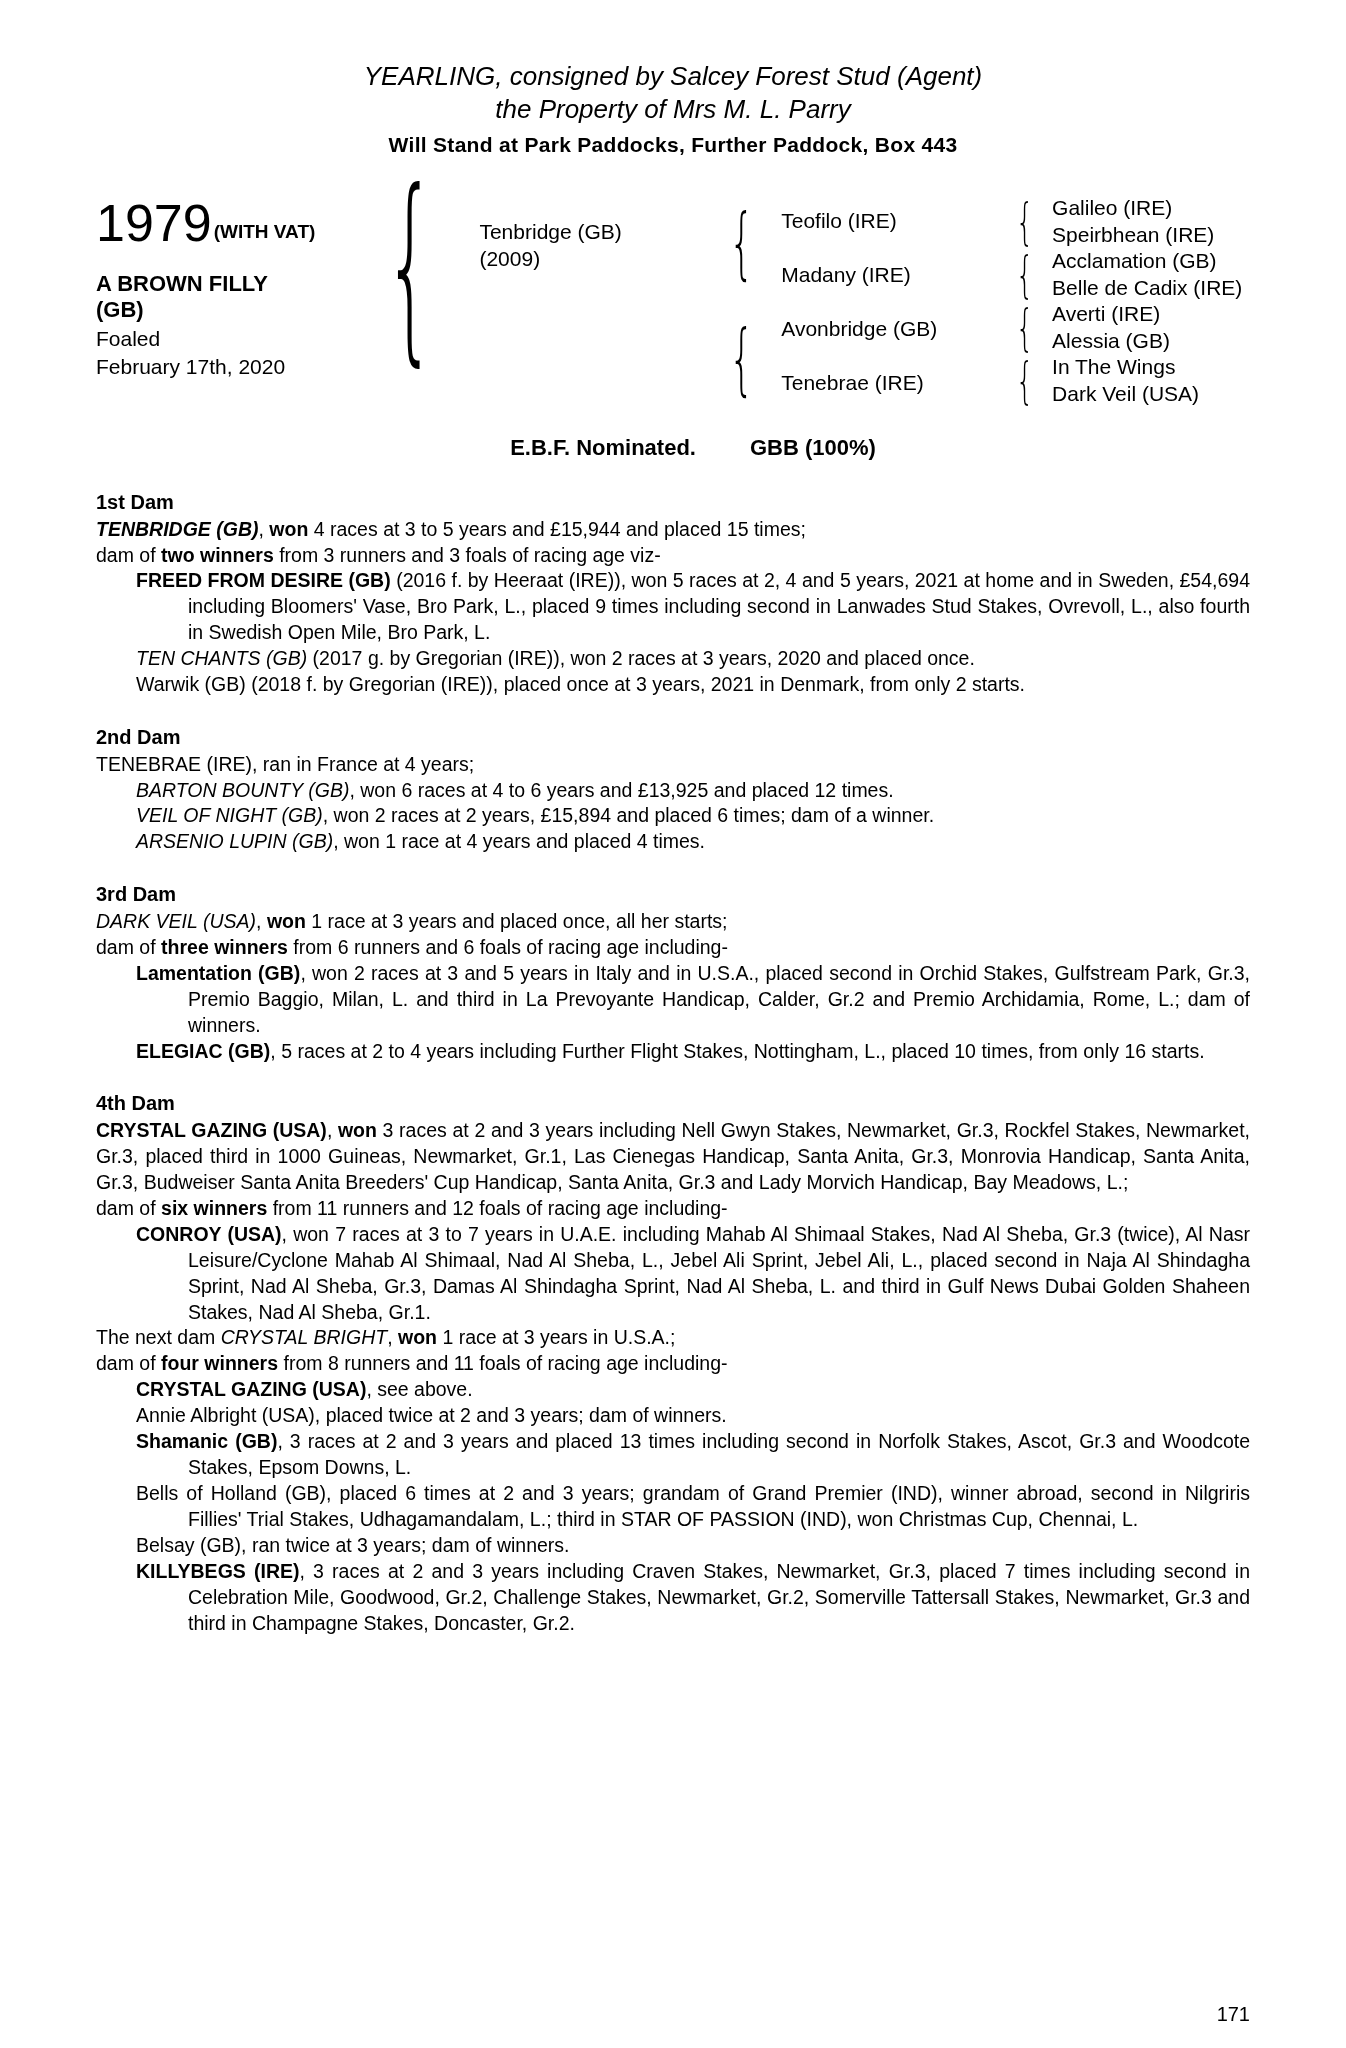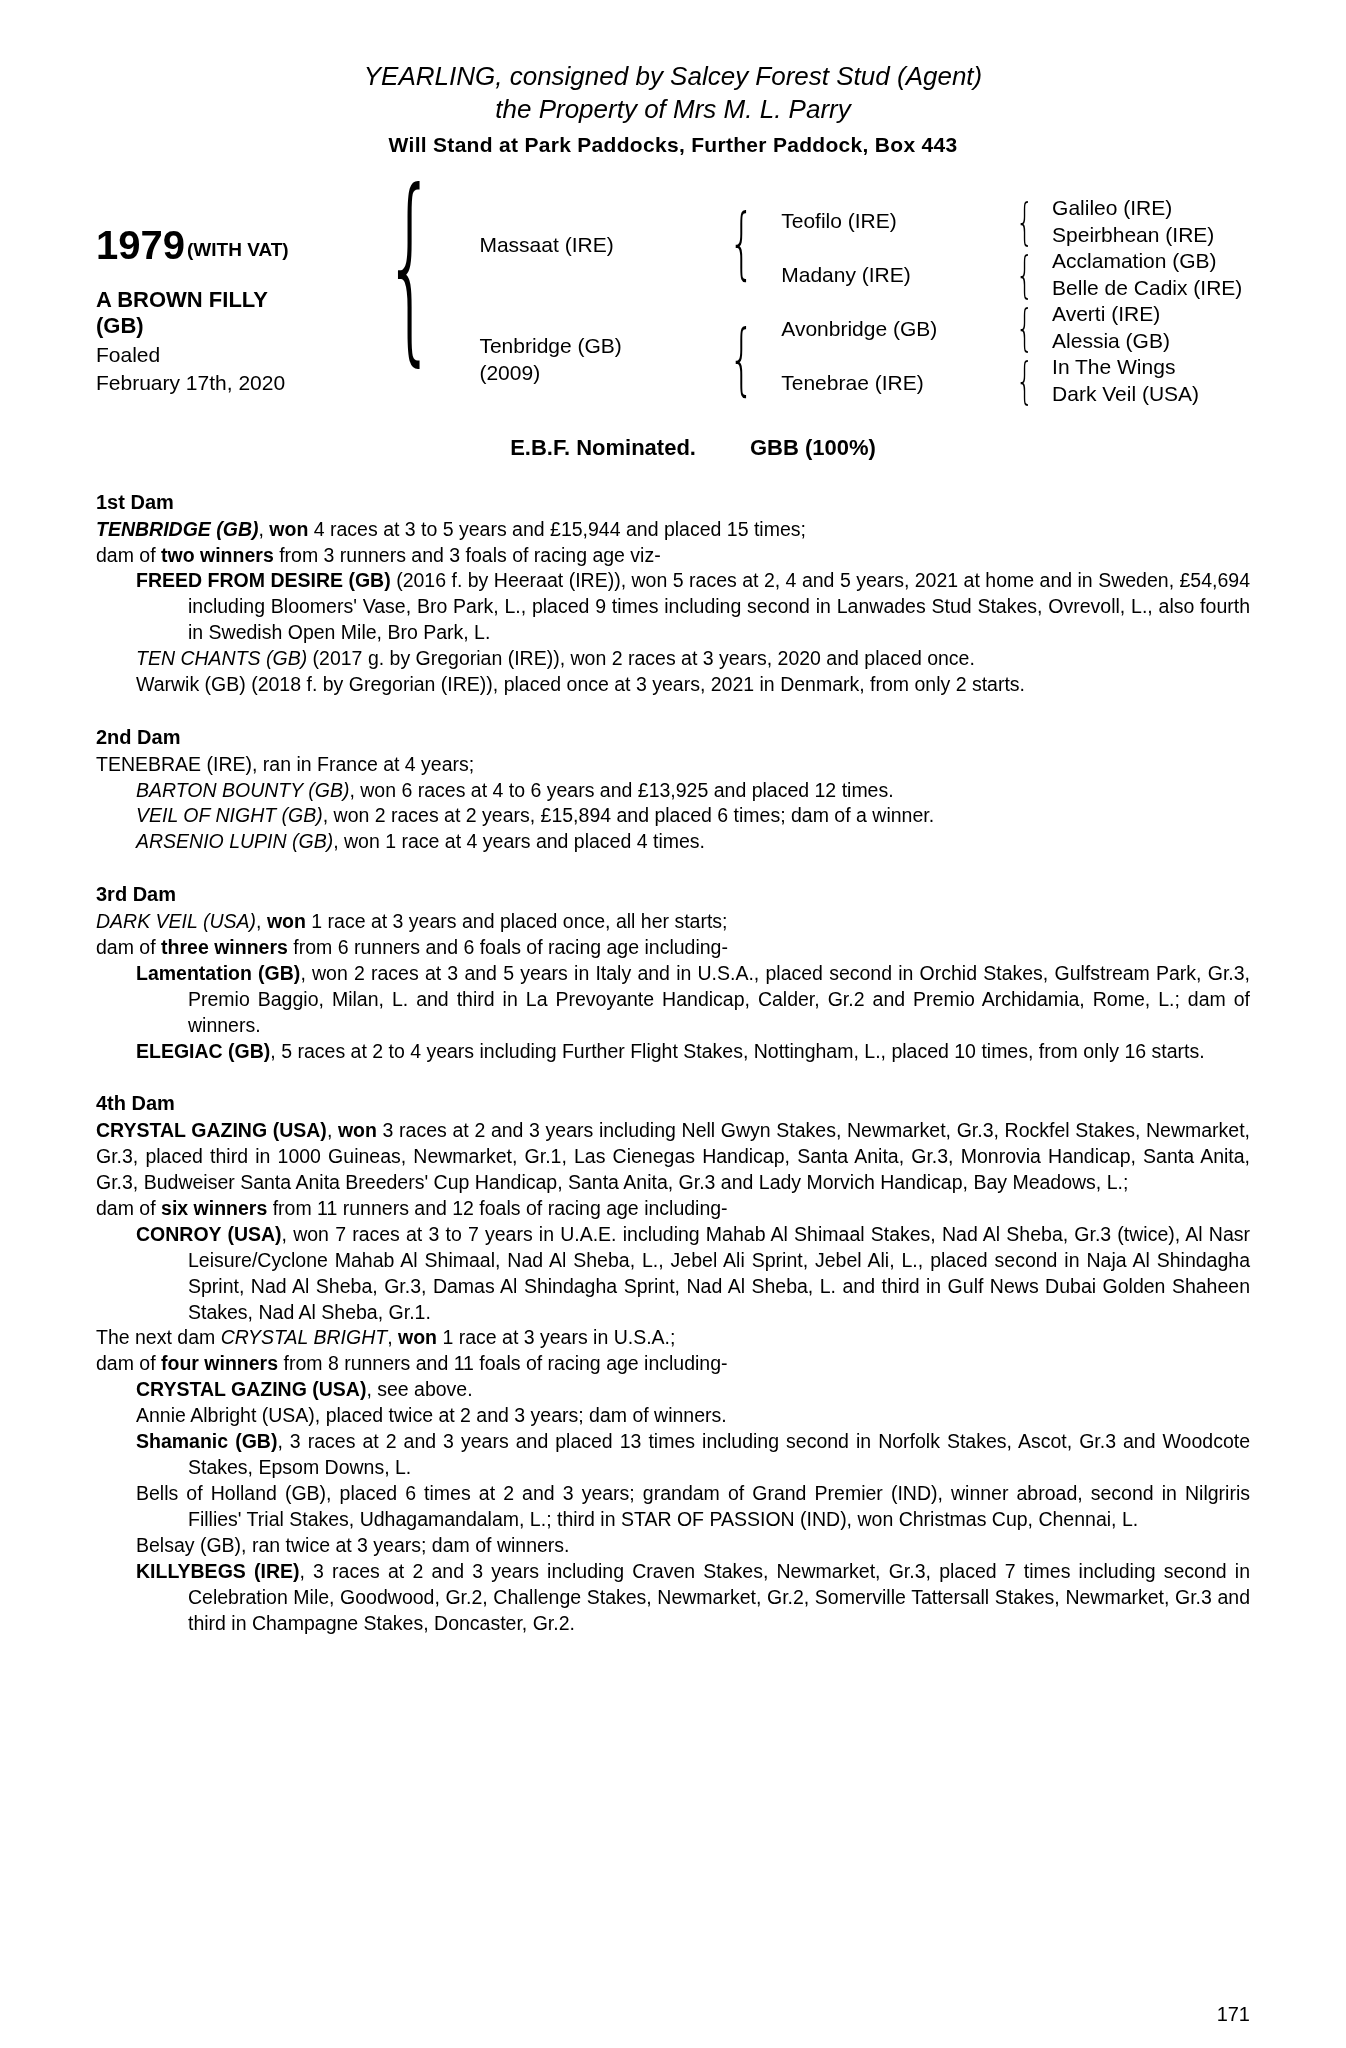--- a/index.html
+++ b/index.html
@@ -52,25 +52,24 @@
     font-size: 21px;
     position: relative;
     min-height: 230px;
   }
   .ped-left {
     width: 288px;
     flex: 0 0 288px;
     padding-top: 6px;
   }
   .lot-no {
-    font-size: 40px;
-    font-weight: bold;
+    font-size: 52px;
+    font-weight: normal;
     line-height: 1;
     display: inline-block;
-    margin-top: 28px;
   }
   .vat {
     font-size: 19px;
     font-weight: bold;
     display: inline-block;
     vertical-align: 3px;
     margin-left: 2px;
   }
   .colour {
     font-weight: bold;
@@ -247,23 +246,20 @@
       <div class="foaled">Foaled</div>
       <div class="foaled">February 17th, 2020</div>
     </div>
 
     <div class="brace">
       <span class="brace-big">{</span>
     </div>
 
     <div class="gen2">
       <div class="cell">
-        <div class="l1">Massaat (IRE)</div>
-      </div>
-      <div class="cell">
         <div class="l1">Tenbridge (GB)</div>
         <div class="l2">(2009)</div>
       </div>
     </div>
 
     <div class="col-braces-3" style="margin-right:6px;">
       <div class="bslot" style="height:96px;">
           <span class="brace-mid">{</span>
         </div>
       <div class="bslot" style="height:96px;">

